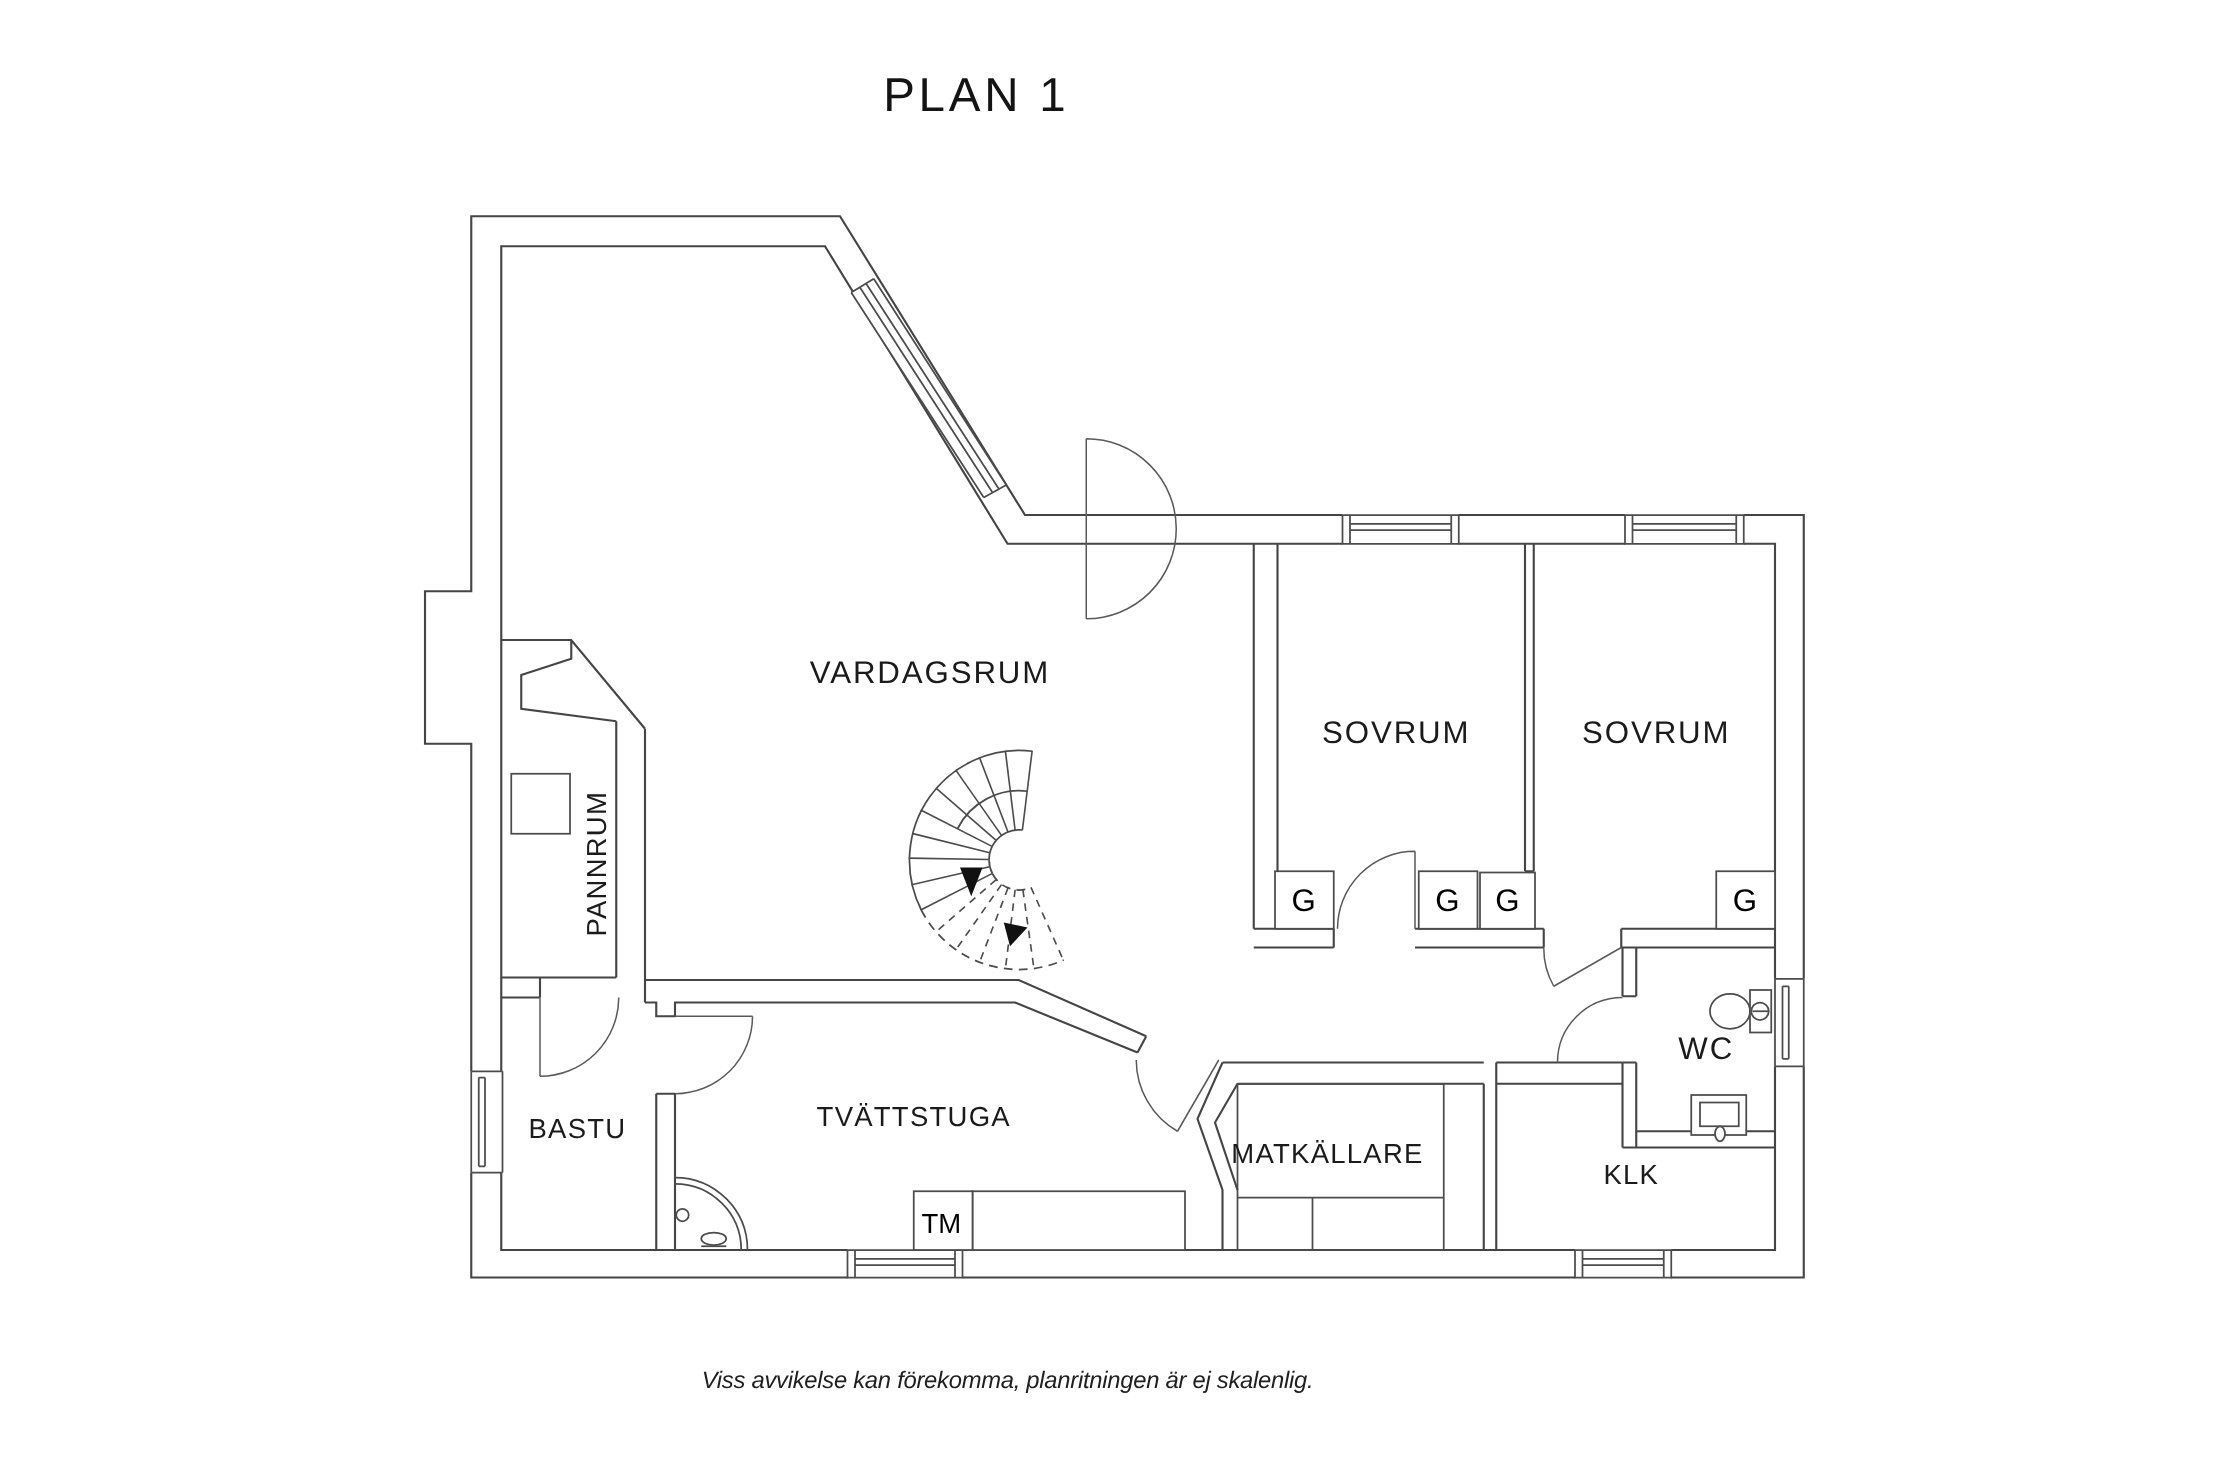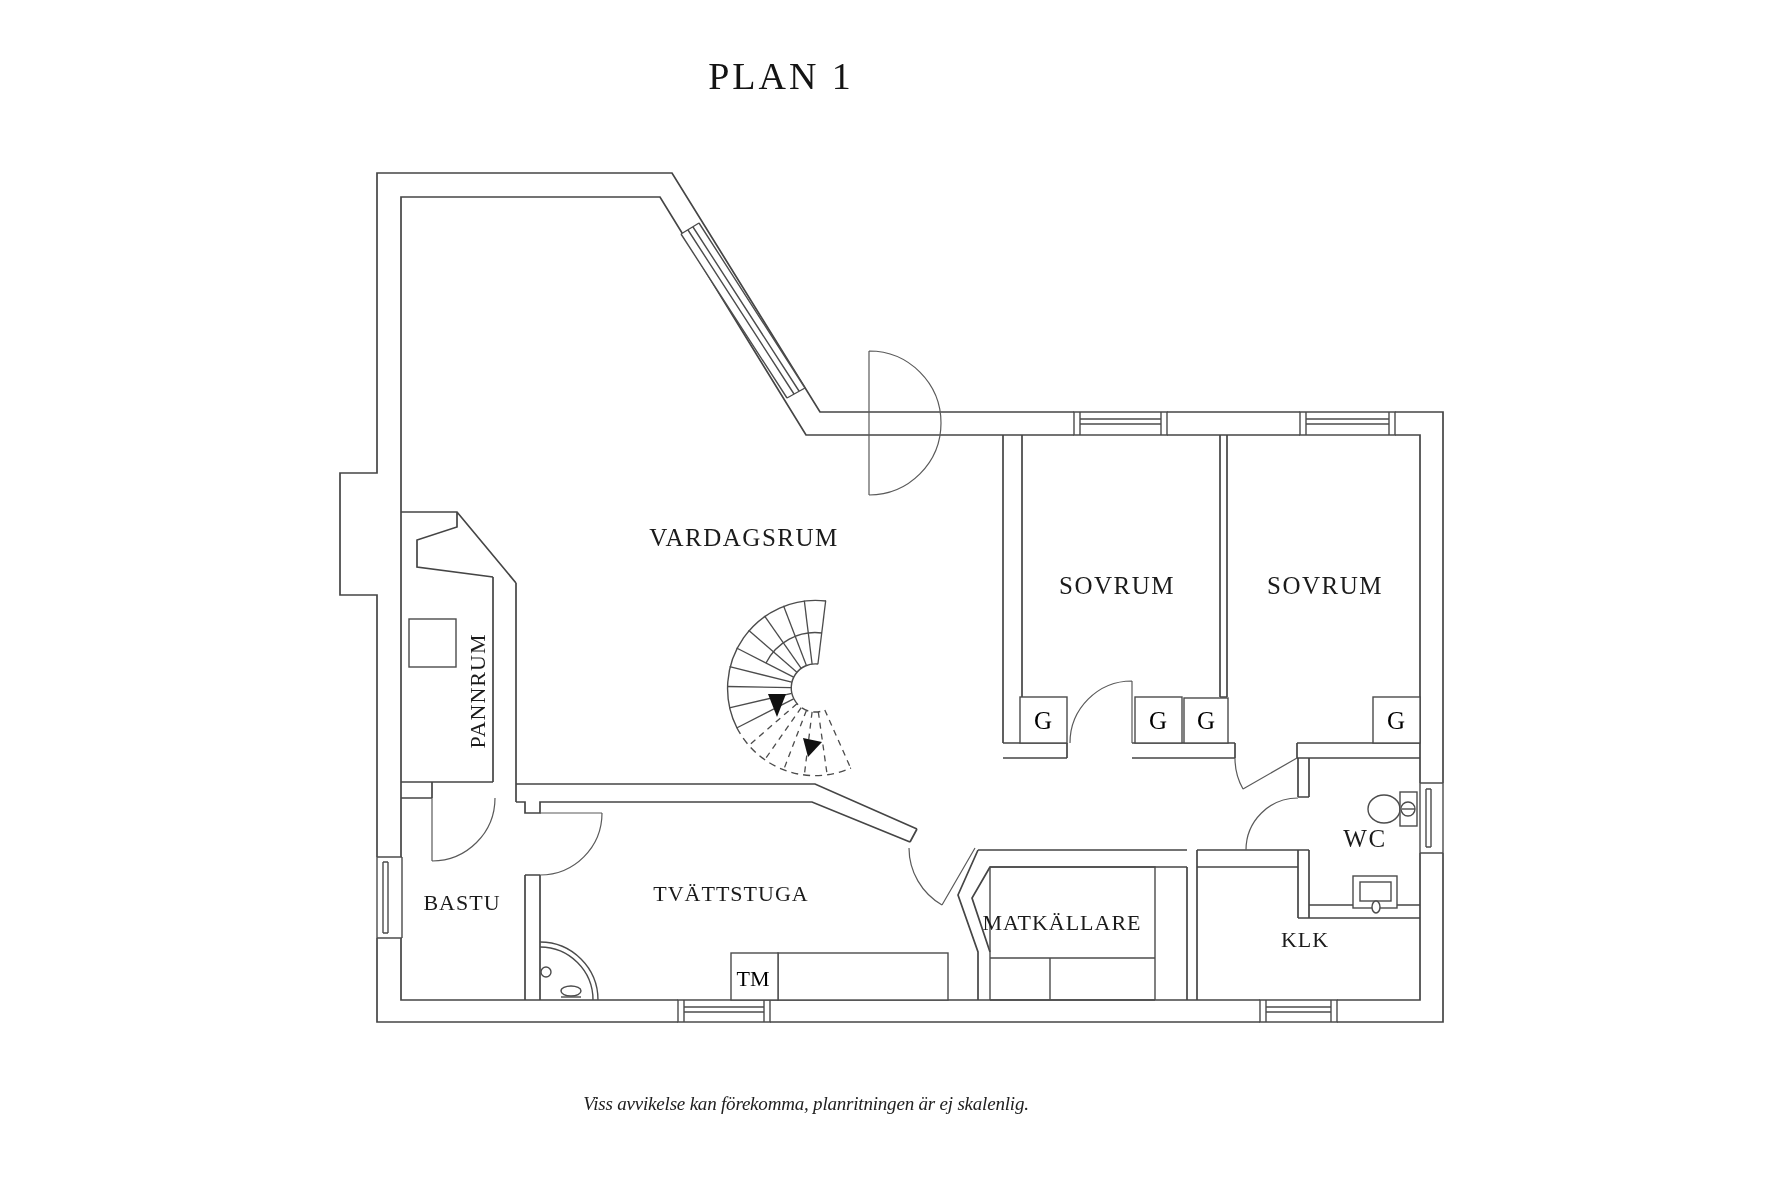--- a/index.html
+++ b/index.html
@@ -1,17 +1,17 @@
 <!DOCTYPE html>
 <html><head>
 <meta charset="utf-8">
 <style>
   html,body{margin:0;padding:0;background:#ffffff;}
   .page{position:relative;width:1520px;height:1187px;background:#fff;overflow:hidden;
-        font-family:Liberation Serif, serif;border-radius:30px;}
+        font-family:Liberation Sans, sans-serif;border-radius:30px;}
   svg{position:absolute;left:0;top:0;}
   .wall{fill:none;stroke:#454545;stroke-width:1.7;stroke-linejoin:miter;}
   .thin{fill:none;stroke:#4c4c4c;stroke-width:1.4;}
   .door{fill:none;stroke:#5a5a5a;stroke-width:1.2;}
   .dash{stroke-dasharray:7 5;}
   .winmask{fill:#ffffff;stroke:none;}
   .fixture{fill:#ffffff;stroke:#4c4c4c;stroke-width:1.4;}
   .roomlabel{fill:#1b1b1b;font-size:25px;letter-spacing:1.5px;}
   .small{font-size:22px;letter-spacing:1px;}
   .glabel{font-size:25px;letter-spacing:0;}

